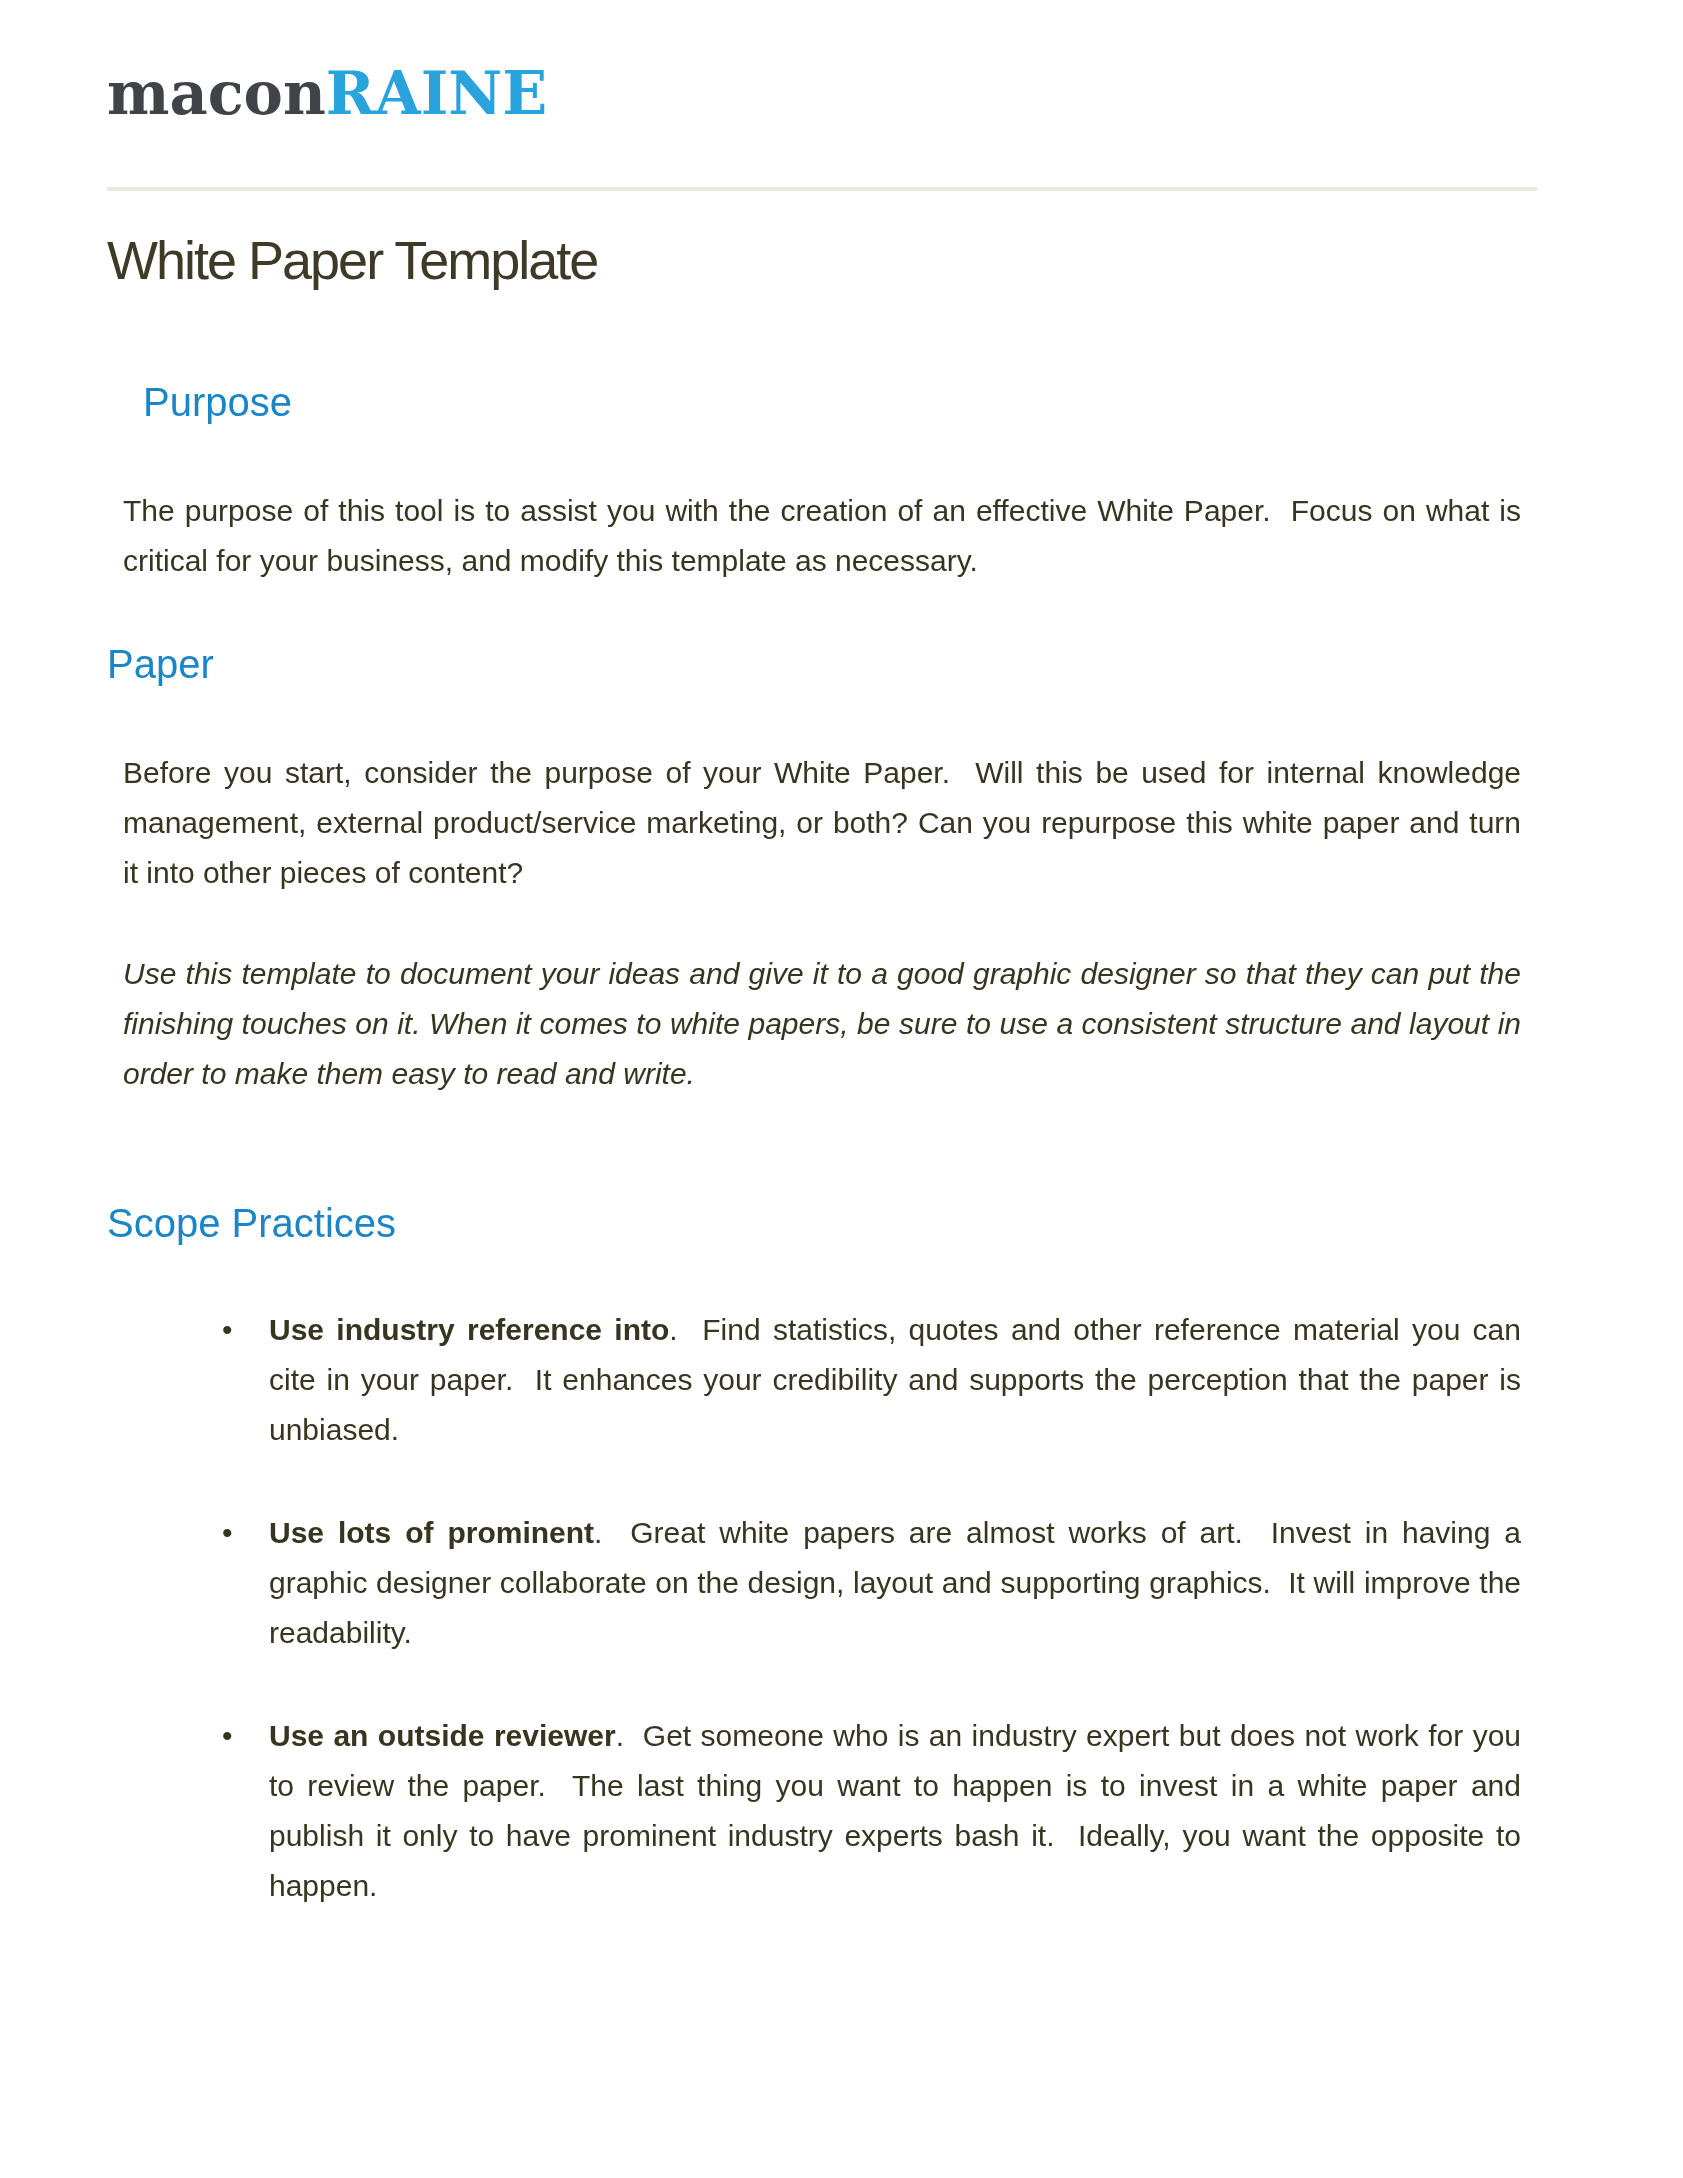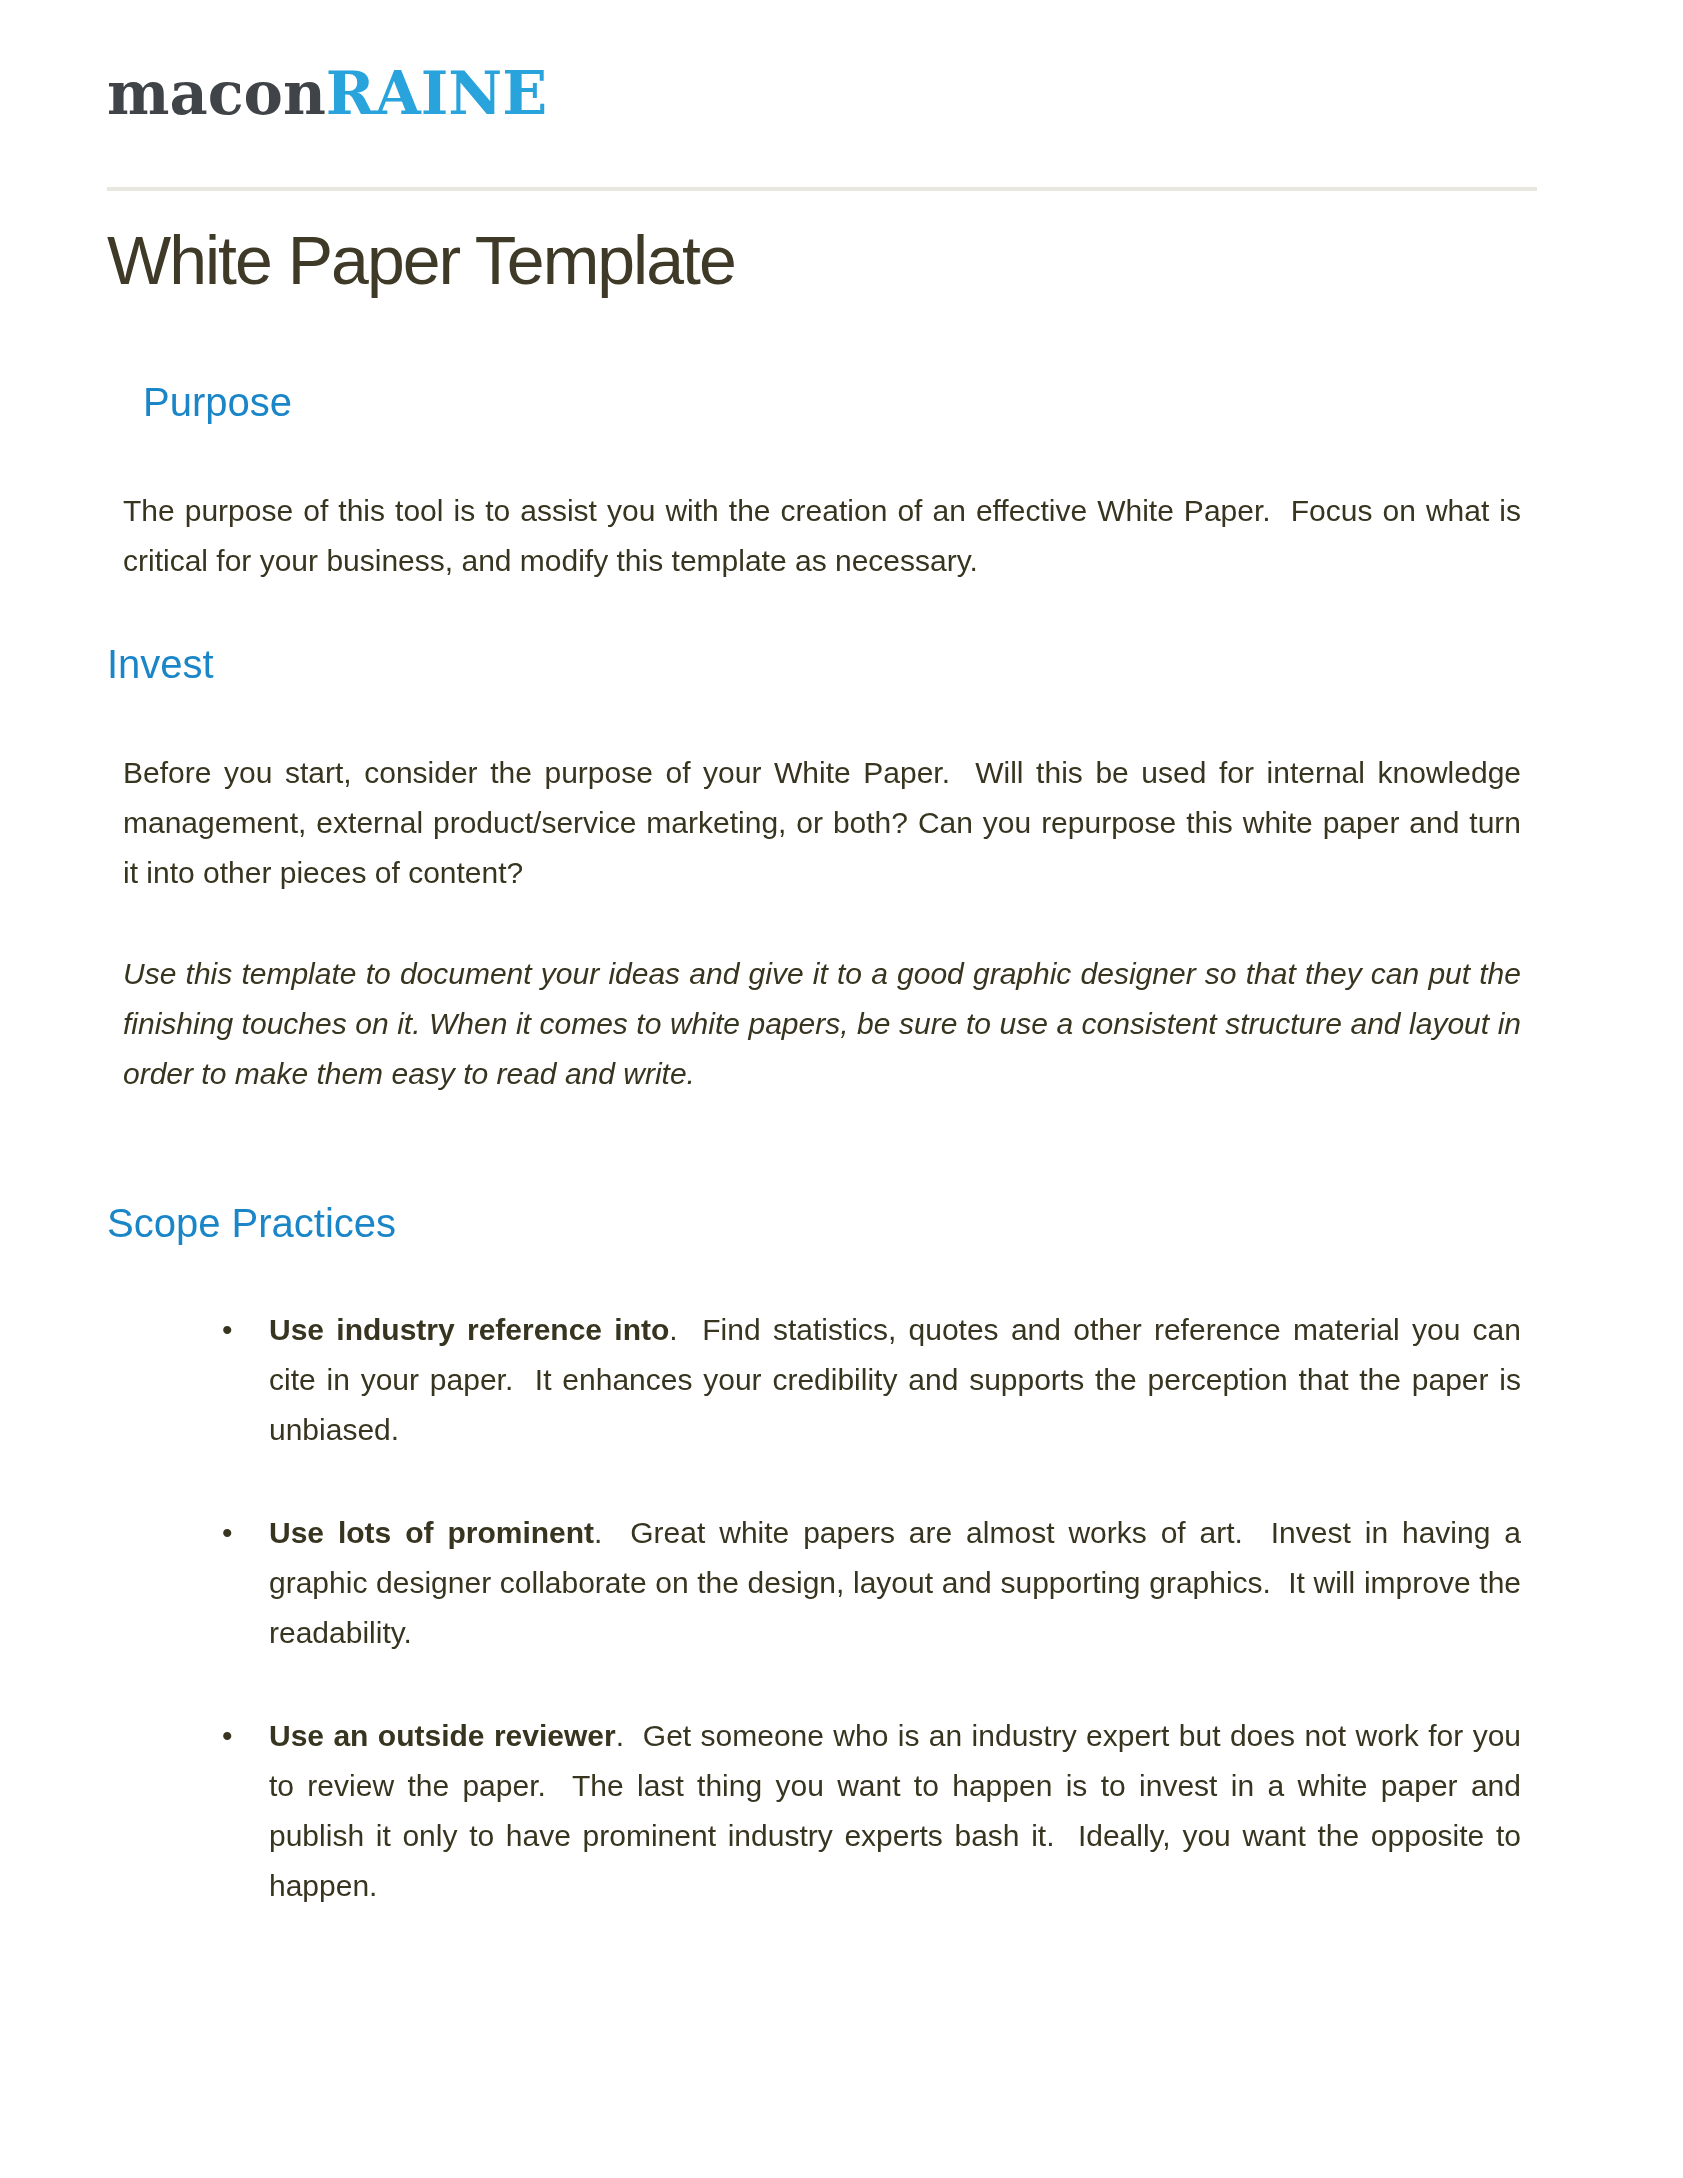--- a/index.html
+++ b/index.html
@@ -30,21 +30,21 @@
   .logo .part2 { color: #29a3dc; }
   .divider {
     margin-top: 51px;
     height: 0;
     border: none;
     border-top: 4px solid #e9e8de;
   }
   
   .doc-title {
     margin: 24px 0 0 0;
-    font-size: 68px;
+    font-size: 54px;
     line-height: 91px;
     font-weight: 400;
     letter-spacing: -2px;
     color: #3e3a27;
   }
   
   .section-heading {
     font-size: 40px;
     line-height: 50px;
     font-weight: 400;
@@ -99,21 +99,21 @@
   </header>
 
   <h1 class="doc-title">White Paper Template</h1>
 
   <section>
     <h2 class="section-heading" id="purpose-heading">Purpose</h2>
     <p class="body-text">The purpose of this tool is to assist you with the creation of an effective White Paper.&nbsp; Focus on what is critical for your business, and modify this template as necessary.</p>
   </section>
 
   <section>
-    <h2 class="section-heading" id="scope-heading">Invest</h2>
+    <h2 class="section-heading" id="scope-heading">Paper</h2>
     <p class="body-text">Before you start, consider the purpose of your White Paper.&nbsp; Will this be used for internal knowledge management, external product/service marketing, or both? Can you repurpose this white paper and turn it into other pieces of content?</p>
     <p class="body-text">Use this template to document your ideas and give it to a good graphic designer so that they can put the finishing touches on it. When it comes to white papers, be sure to use a consistent structure and layout in order to make them easy to read and write.</p>
   </section>
 
   <section>
     <h2 class="section-heading" id="best-practices-heading">Scope Practices</h2>
     <ul class="bullet-list">
       <li class="bullet-item body-text">
         <span class="bullet-dot">•</span><span class="bullet-bold">Use industry reference into</span><span>.&nbsp; Find statistics, quotes and other reference material you can cite in your paper.&nbsp; It enhances your credibility and supports the perception that the paper is unbiased.</span>
       </li>

